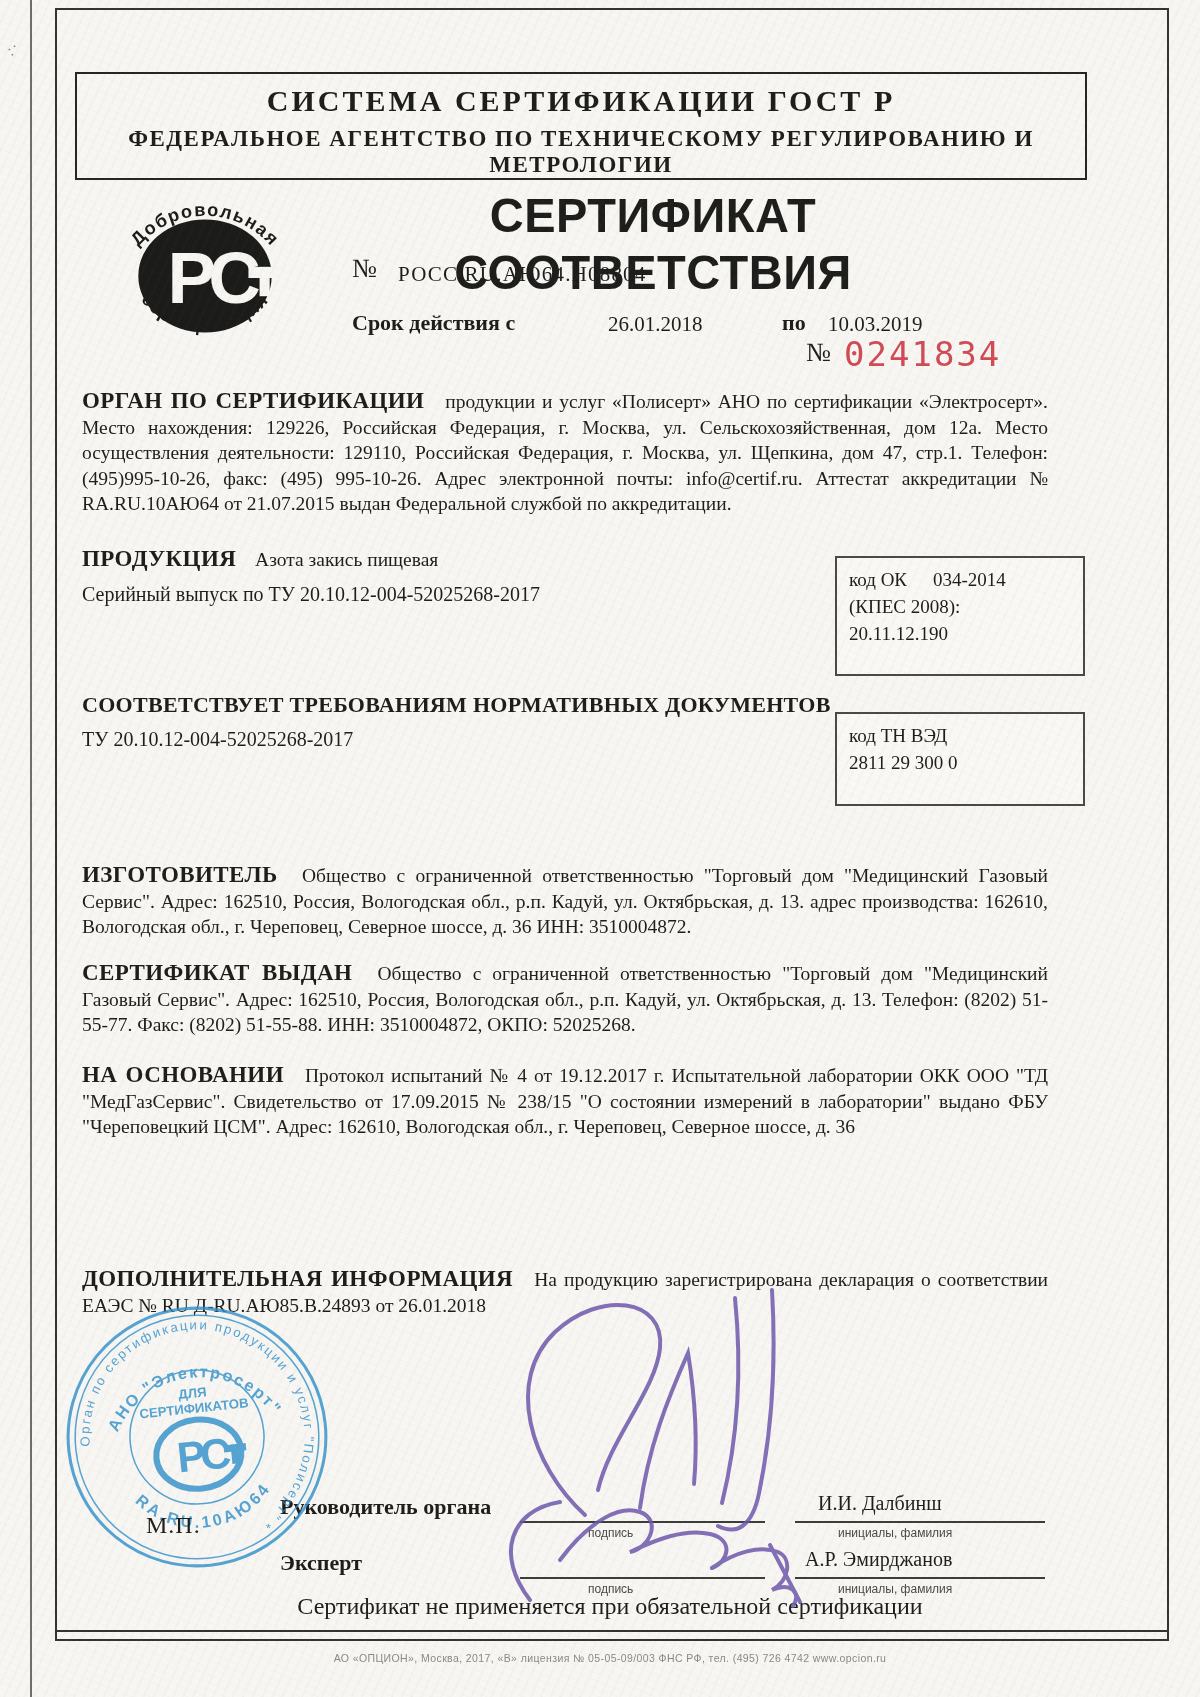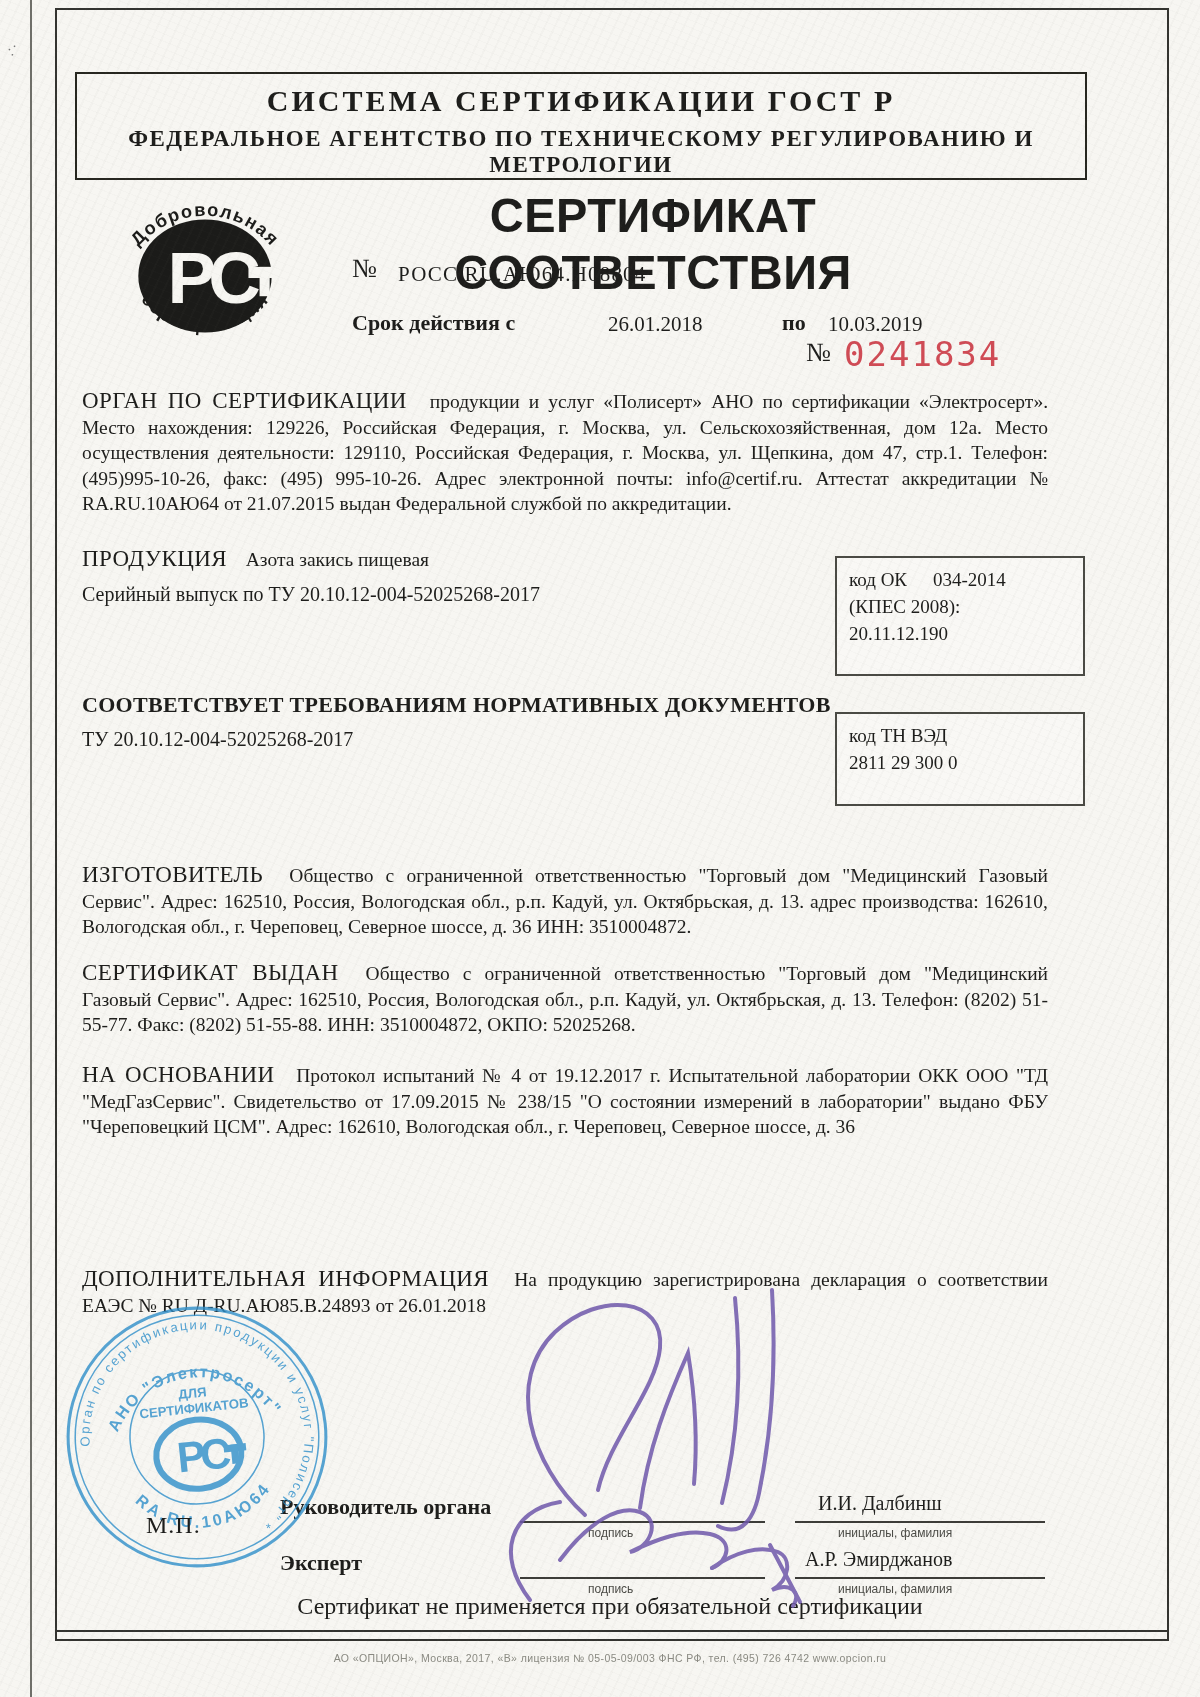--- a/index.html
+++ b/index.html
@@ -23,21 +23,21 @@
   .hline1{display:block;margin-top:10px;font-weight:bold;font-size:30px;letter-spacing:3px;}
   .hline2{display:block;margin-top:8px;font-weight:bold;font-size:23px;letter-spacing:1.5px;}
   .title{left:288px;top:188px;width:730px;text-align:center;font-family:"Liberation Sans",sans-serif;
          font-weight:bold;font-size:47px;letter-spacing:.5px;transform:scaleY(1.04);}
   .nosign{font-size:26px;}
   .certnum{font-size:21px;letter-spacing:1.2px;}
   .blabel{font-weight:bold;font-size:22px;}
   .dateval{font-size:21px;}
   .rednum{font-family:"DejaVu Sans Mono",monospace;font-size:34px;letter-spacing:2px;color:#d04b55;}
   .para{left:82px;width:966px;text-align:justify;font-size:19.5px;line-height:25.5px;}
-  .para .lab{font-weight:normal;font-size:23px;letter-spacing:.4px;padding-right:14px;}
+  .para .lab{font-weight:bold;font-size:23px;letter-spacing:.4px;padding-right:14px;}
   .sechead{font-weight:bold;font-size:22px;letter-spacing:.3px;}
   .plain20{font-size:20px;}
   .codebox{border:2px solid #4a4a44;padding:8px 12px;font-size:19px;line-height:27px;background:rgba(255,255,255,.25);}
   .codebox .cval{padding-left:26px;}
   .sigrole{font-weight:bold;font-size:22px;}
   .sigline{height:2px;background:#3c3c38;}
   .caption{font-family:"Liberation Sans",sans-serif;font-size:12px;color:#4b4b46;}
   .signame{font-size:20px;}
   .mp{font-size:24px;letter-spacing:1px;z-index:6;}
   .footnote{left:55px;top:1593px;width:1110px;text-align:center;font-size:24px;}

